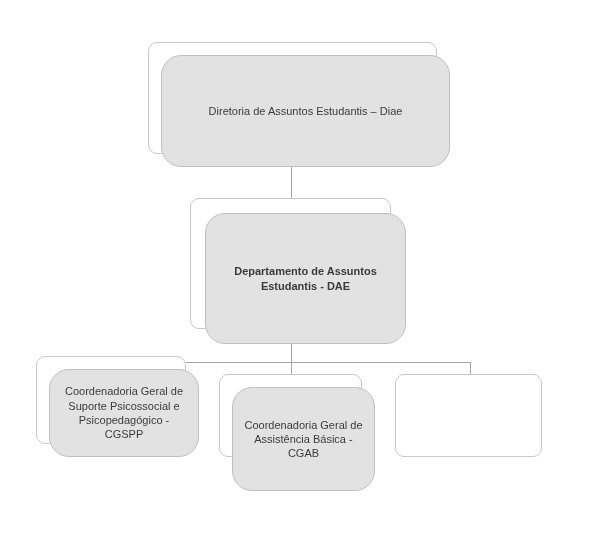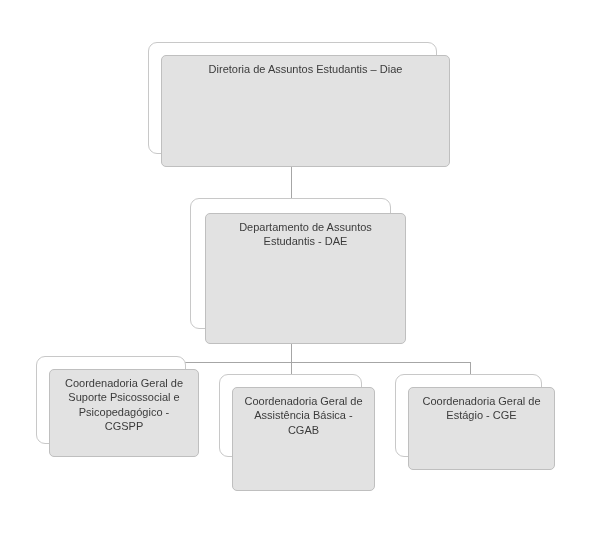--- a/index.html
+++ b/index.html
@@ -24,24 +24,24 @@
     top: 0;
     background: var(--back-fill, #ffffff);
     border: 1px solid var(--back-border, #c8c8c8);
     border-radius: 9px;
     box-sizing: border-box;
   }
   .node .front {
     position: absolute;
     background: var(--node-fill, #e2e2e2);
     border: 1px solid var(--node-border, #bfbfbf);
-    border-radius: 5px;
+    border-radius: 20px;
     box-sizing: border-box;
     display: flex;
-    align-items: flex-start;
+    align-items: center;
     justify-content: center;
     padding: 6px 10px;
   }
   .node .label {
     display: block;
     text-align: center;
     font-size: 11px;
     line-height: 1.3;
     color: var(--text-color, #3b3b3b);
   }
@@ -64,21 +64,21 @@
   <div class="conn v" style="left:291px; top:362px; height:13px;"></div>
   <div class="conn v" style="left:470px; top:362px; height:13px;"></div>
 
   <div class="node" style="left:148px; top:42px; width:302px; height:125px;">
     <div class="back" style="width:289px; height:112px;"></div>
     <div class="front" style="left:13px; top:13px; width:289px; height:112px;">
       <span class="label">Diretoria de Assuntos Estudantis – Diae</span>
     </div>
   </div>
 
-  <div class="node" style="left:190px; top:198px; width:216px; height:146px;">
+  <div class="node" style="left:190px; top:198px; width:216px; height:146px;font-weight:bold;">
     <div class="back" style="width:201px; height:131px;"></div>
     <div class="front" style="left:15px; top:15px; width:201px; height:131px;">
       <span class="label" style="max-width:170px;">Departamento de Assuntos Estudantis - DAE</span>
     </div>
   </div>
 
   <div class="node" style="left:36px; top:356px; width:163px; height:101px;">
     <div class="back" style="width:150px; height:88px;"></div>
     <div class="front" style="left:13px; top:13px; width:150px; height:88px;">
       <span class="label" style="max-width:134px;">Coordenadoria Geral de Suporte Psicossocial e Psicopedagógico - CGSPP</span>
@@ -87,18 +87,15 @@
 
   <div class="node" style="left:219px; top:374px; width:156px; height:96px;">
     <div class="back" style="width:143px; height:83px;"></div>
     <div class="front" style="left:13px; top:13px; width:143px; height:104px;padding-left:10px;">
       <span class="label" style="max-width:127px;">Coordenadoria Geral de Assistência Básica - CGAB</span>
     </div>
   </div>
 
   <div class="node" style="left:395px; top:374px; width:160px; height:96px;">
     <div class="back" style="width:147px; height:83px;"></div>
-    <div class="front" style="left:13px; top:13px; width:147px; height:83px;">
-      <span class="label" style="max-width:131px;">Coordenadoria Geral de Estágio - CGE</span>
-    </div>
   </div>
 
 </div>
 
 </body></html>

